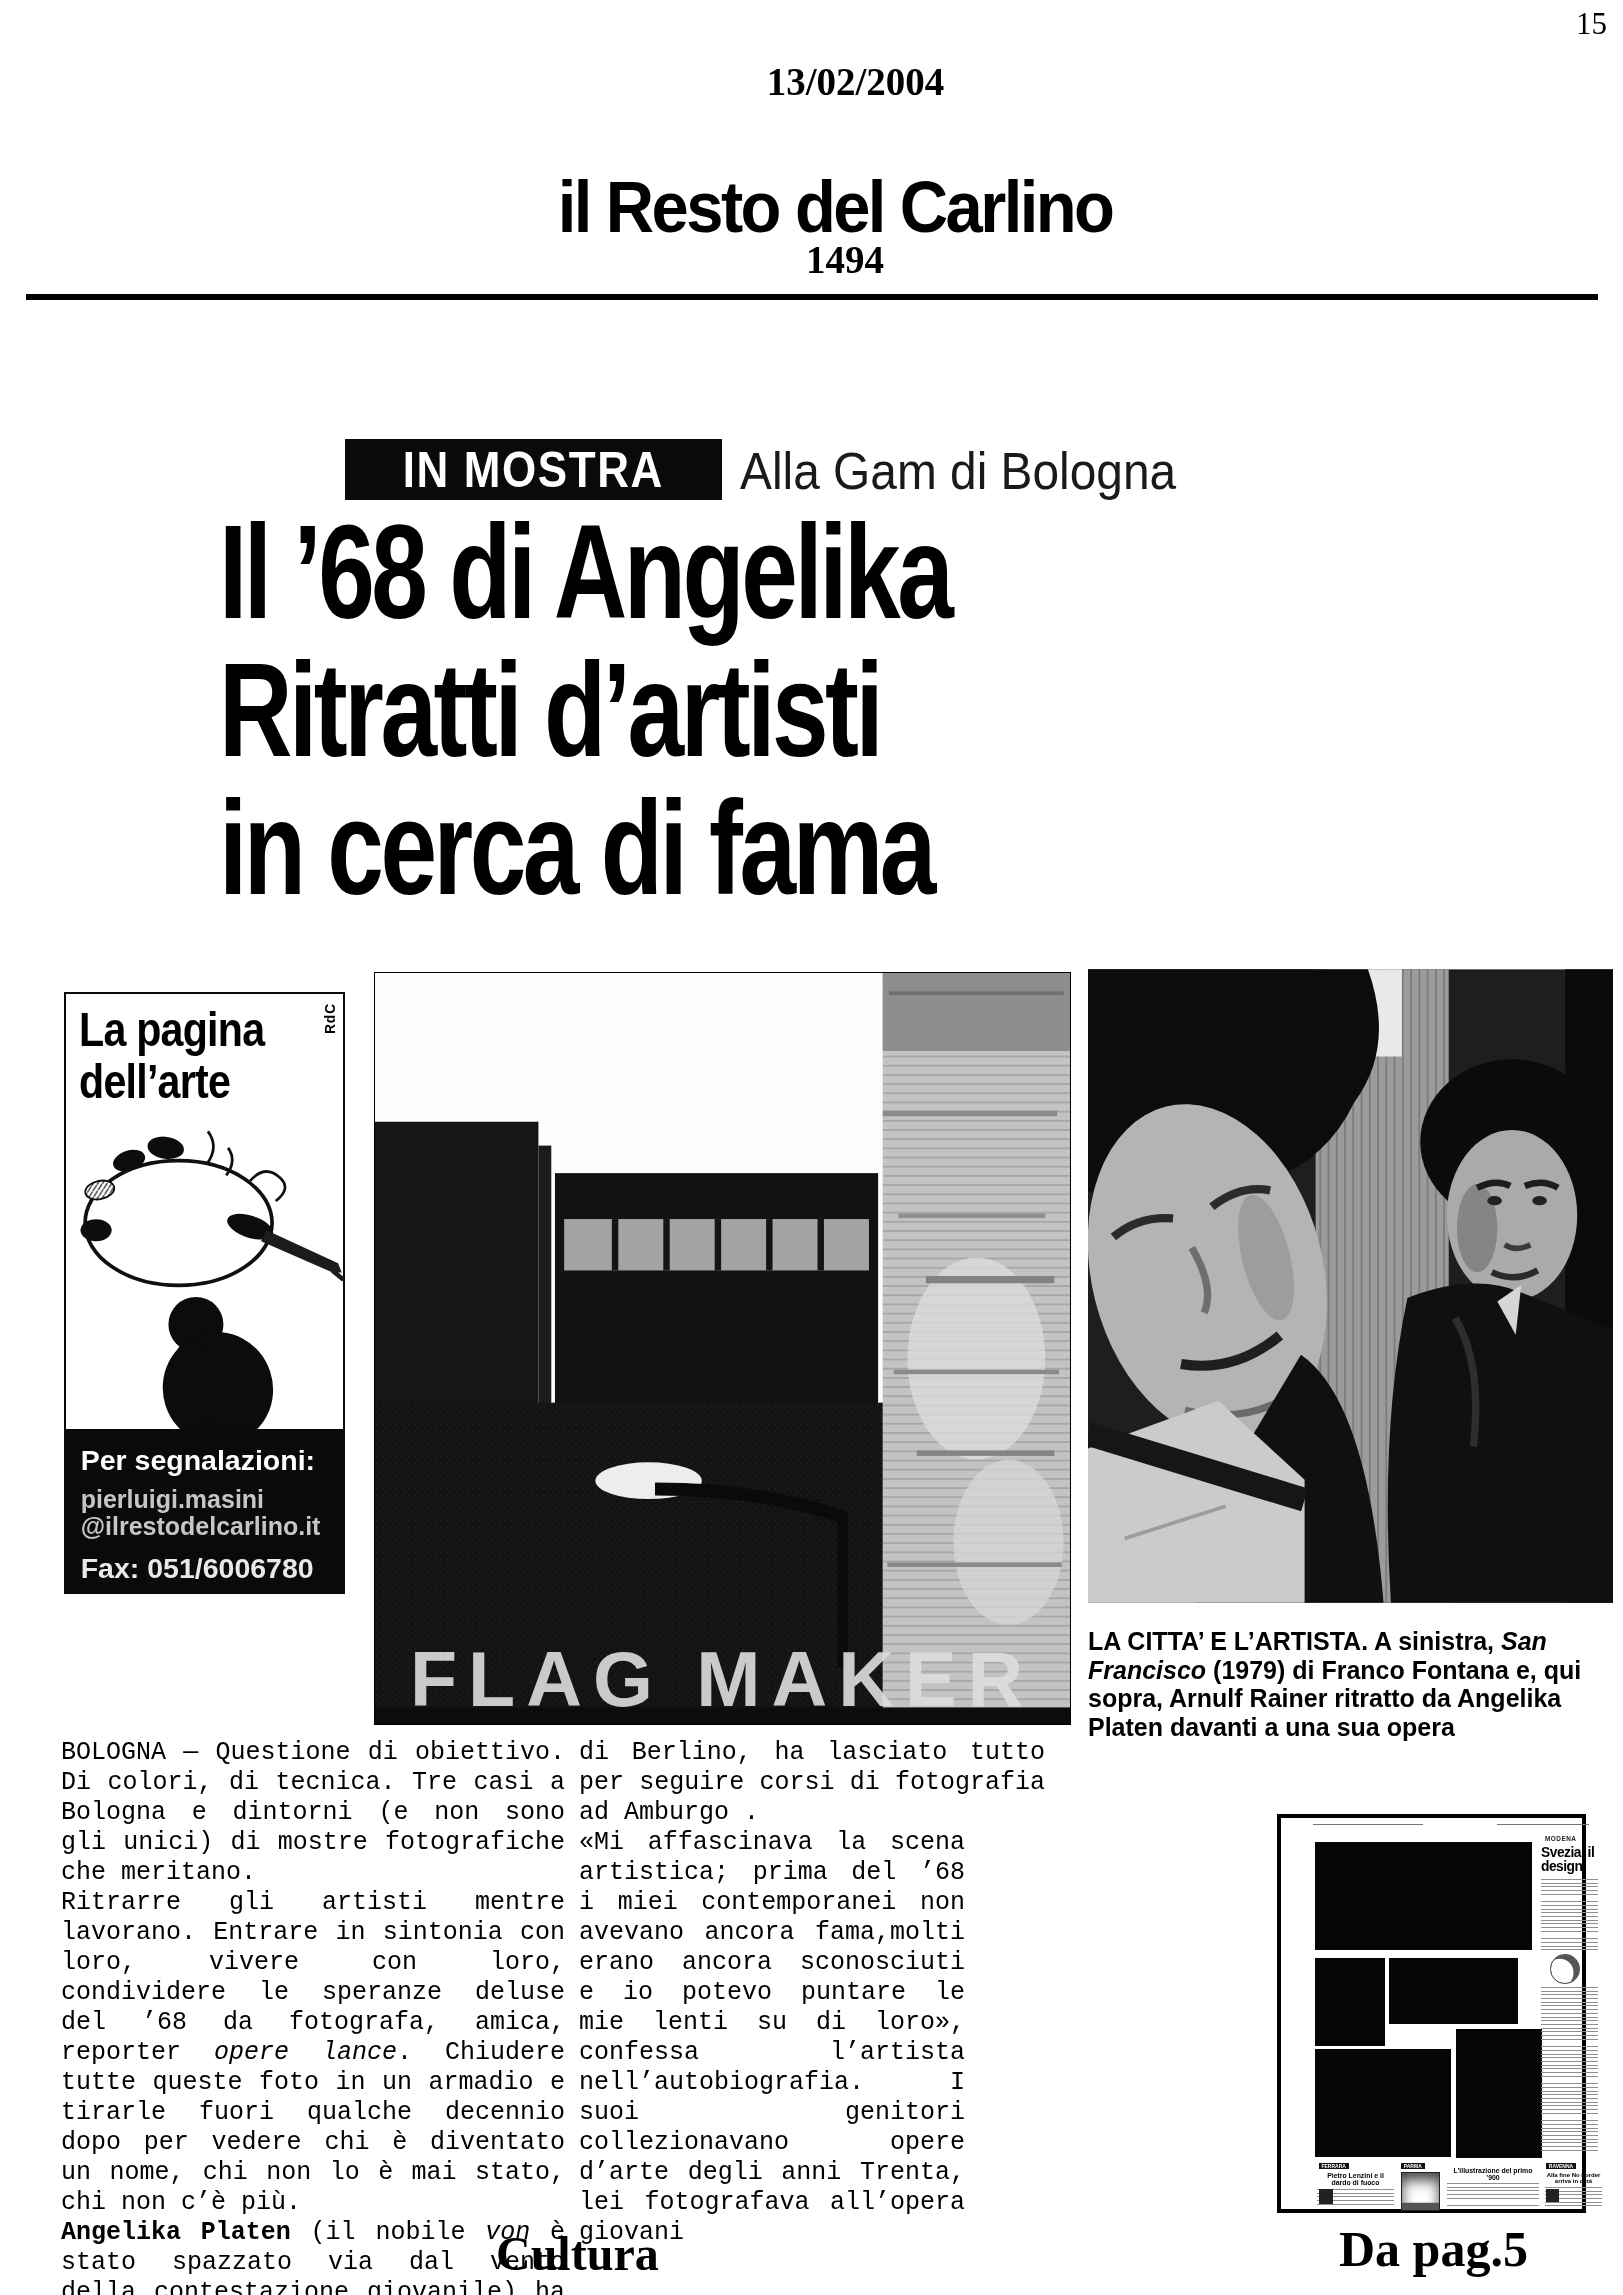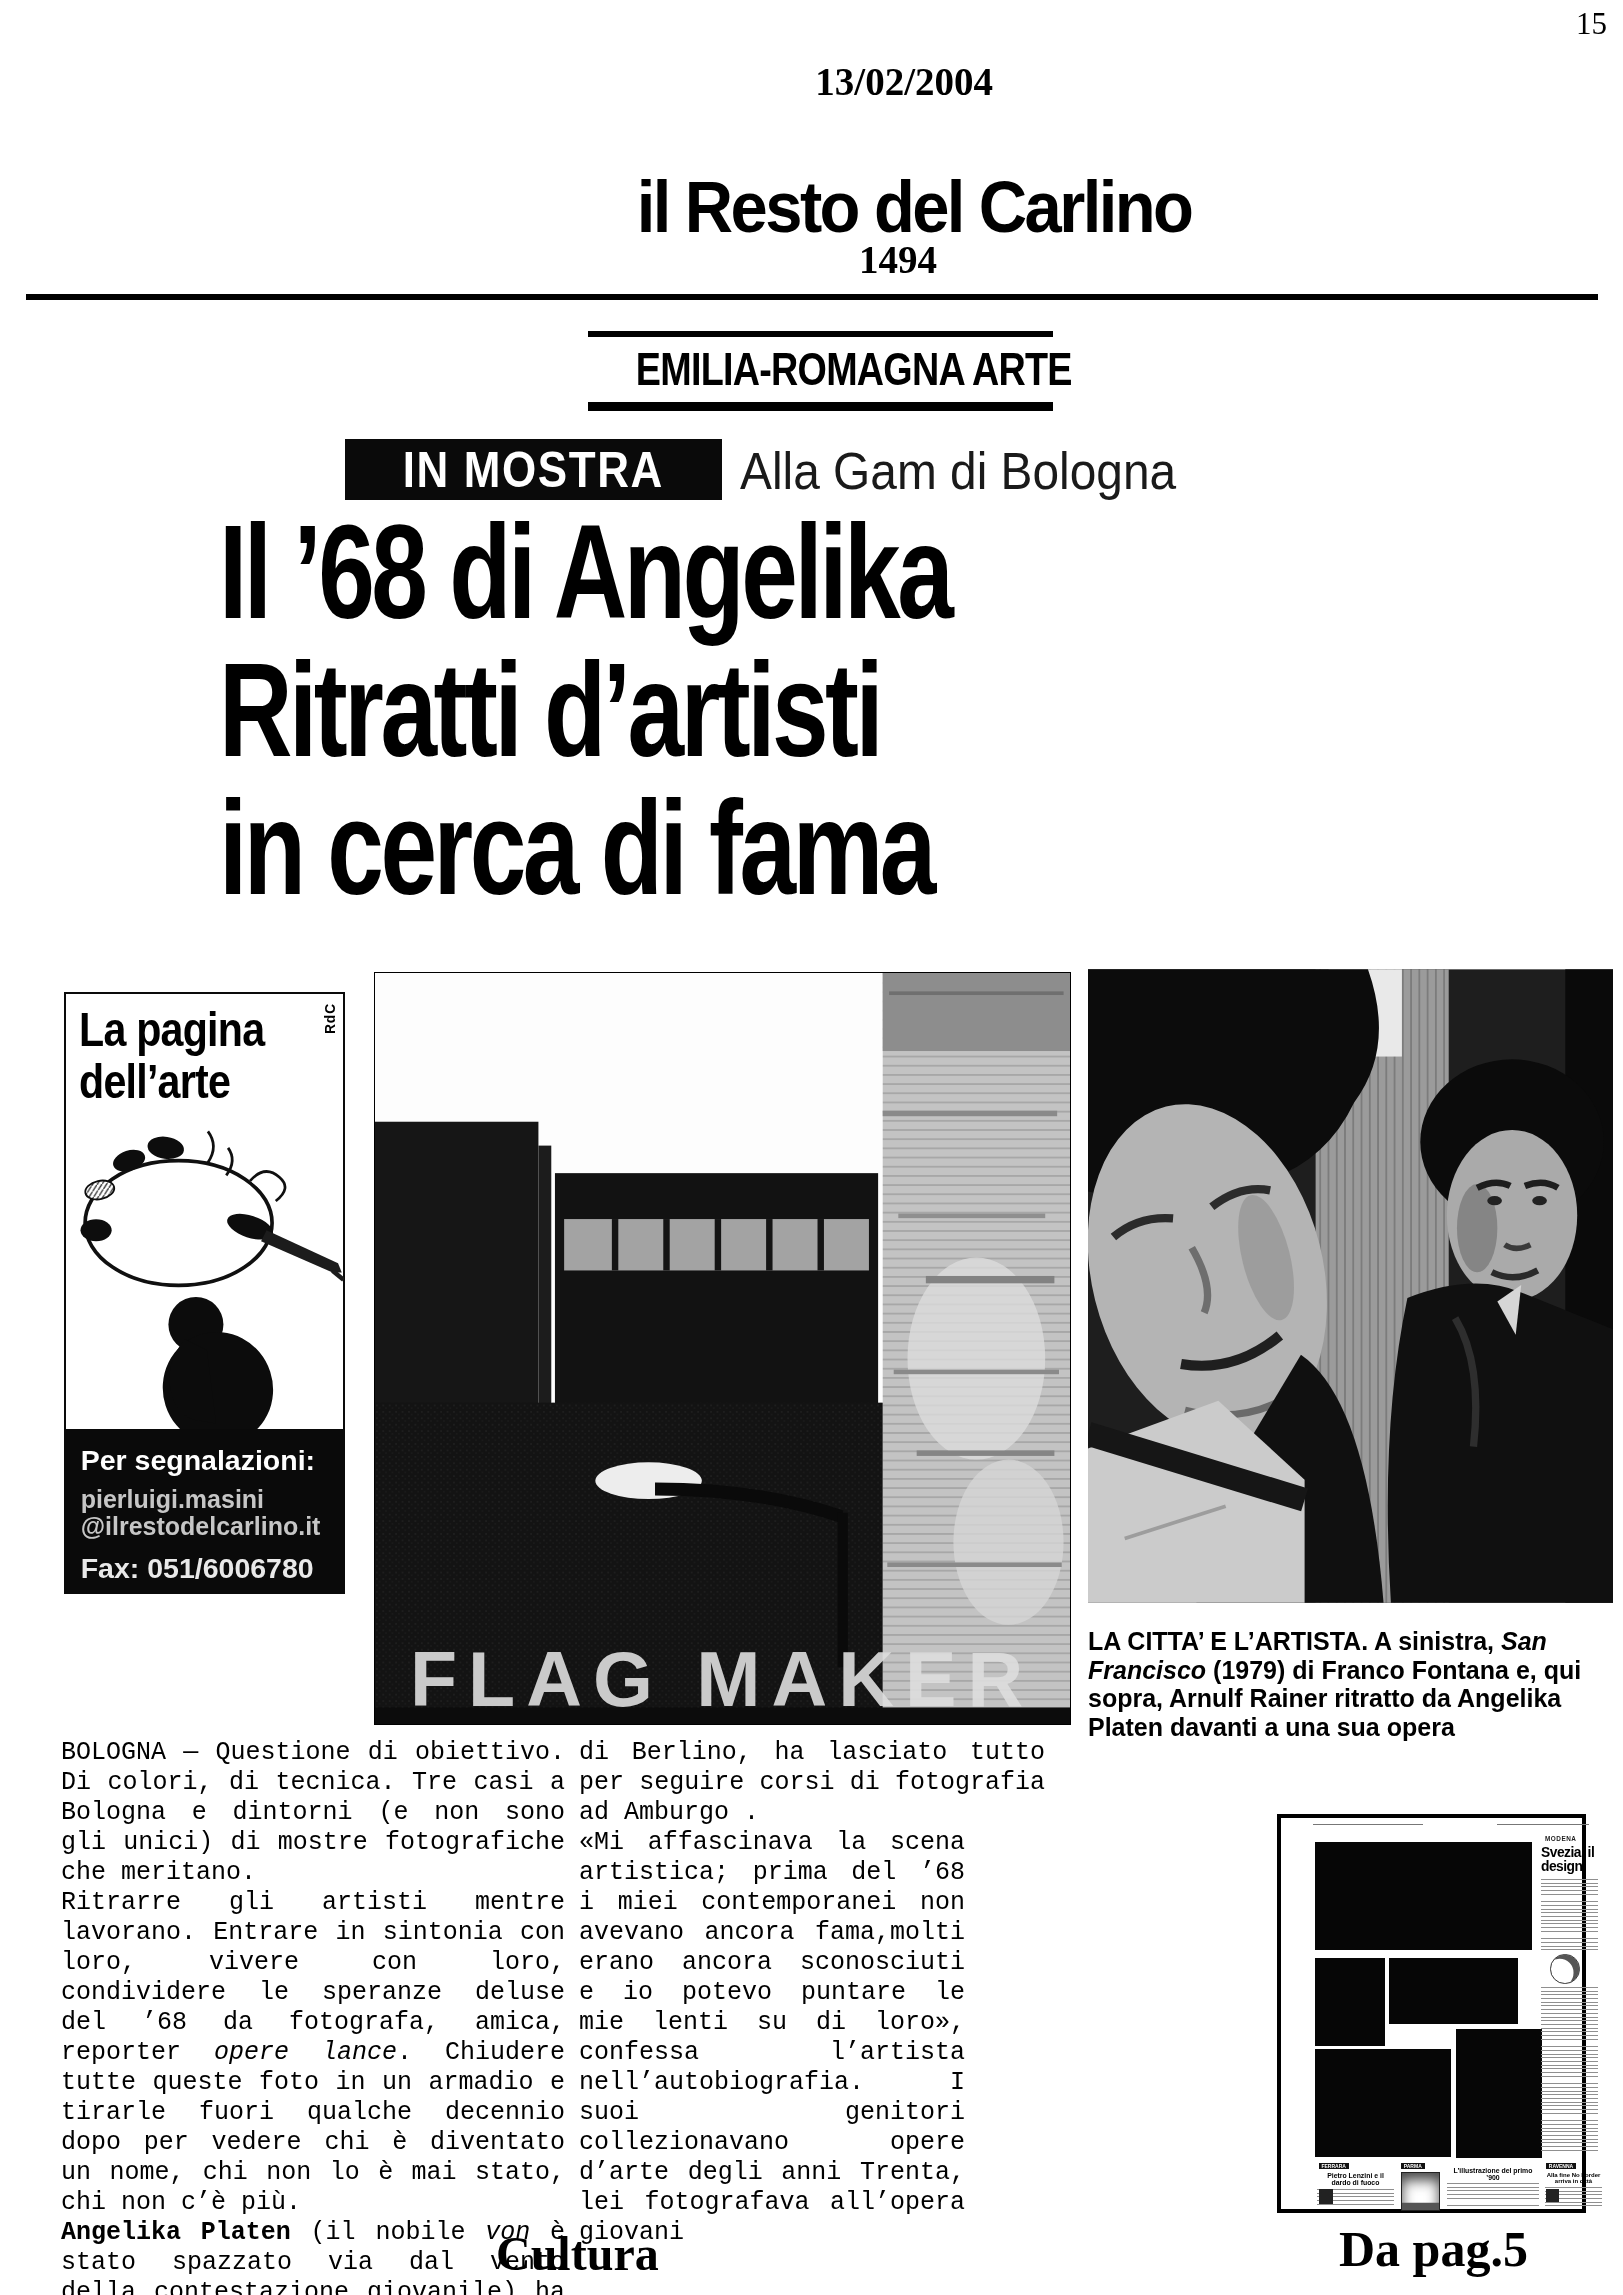--- a/index.html
+++ b/index.html
@@ -1,20 +1,20 @@
 <!DOCTYPE html>
 <html lang="it" style="font-size:14.7px"><head>
 <meta charset="utf-8">
 <style>
   html,body{margin:0;padding:0;background:#888;}
   #sheet{position:relative;width:1624px;height:2296px;background:#ffffff;overflow:hidden;
          font-family:"Liberation Serif","DejaVu Serif",serif;color:#000;}
   .sans{font-family:"Liberation Sans","DejaVu Sans",sans-serif;}
   .abs{position:absolute;}
-  .cx{text-align:right;}
+  .cx{text-align:center;}
   .condense{display:inline-block;transform:scaleX(.8);transform-origin:left center;white-space:nowrap;}
 
   
   #page-num{top:5.5px;left:1543px;width:64px;font-size:31px;text-align:right;}
   #date-line{top:59px;left:718px;width:275px;font-size:39px;font-weight:bold;}
   #masthead{top:118px;left:459px;width:753px;font-size:72px;font-weight:bold;letter-spacing:-2.8px;margin-top:48px;}
   #masthead span{display:inline-block;transform:scaleX(.93);transform-origin:center;}
   #issue-line{top:237px;left:753px;width:184px;font-size:39px;font-weight:bold;}
   #top-rule{top:294px;left:26px;width:1572px;height:6.4px;background:#000;}
 
@@ -86,21 +86,20 @@
 <body>
 
 <div id="sheet">
 
   <div class="abs" id="page-num">15</div>
   <div class="abs cx" id="date-line">13/02/2004</div>
   <div class="abs cx sans" id="masthead"><span>il Resto del Carlino</span></div>
   <div class="abs cx" id="issue-line">1494</div>
   <div class="abs" id="top-rule"></div>
 
-  <div class="abs sans" id="kicker-box"><span class="condense">EMILIA-ROMAGNA ARTE</span></div>
   <div class="abs sans" id="badge-box">
       <span class="condense">IN MOSTRA</span>
     </div>
   <div class="abs sans" id="venue"><span class="condense">Alla Gam di Bologna</span></div>
 
   <div class="abs sans" id="headline">
     <div><span class="condense">Il ’68 di Angelika</span></div>
     <div><span class="condense">Ritratti d’artisti</span></div>
     <div><span class="condense">in cerca di fama</span></div>
   </div>

